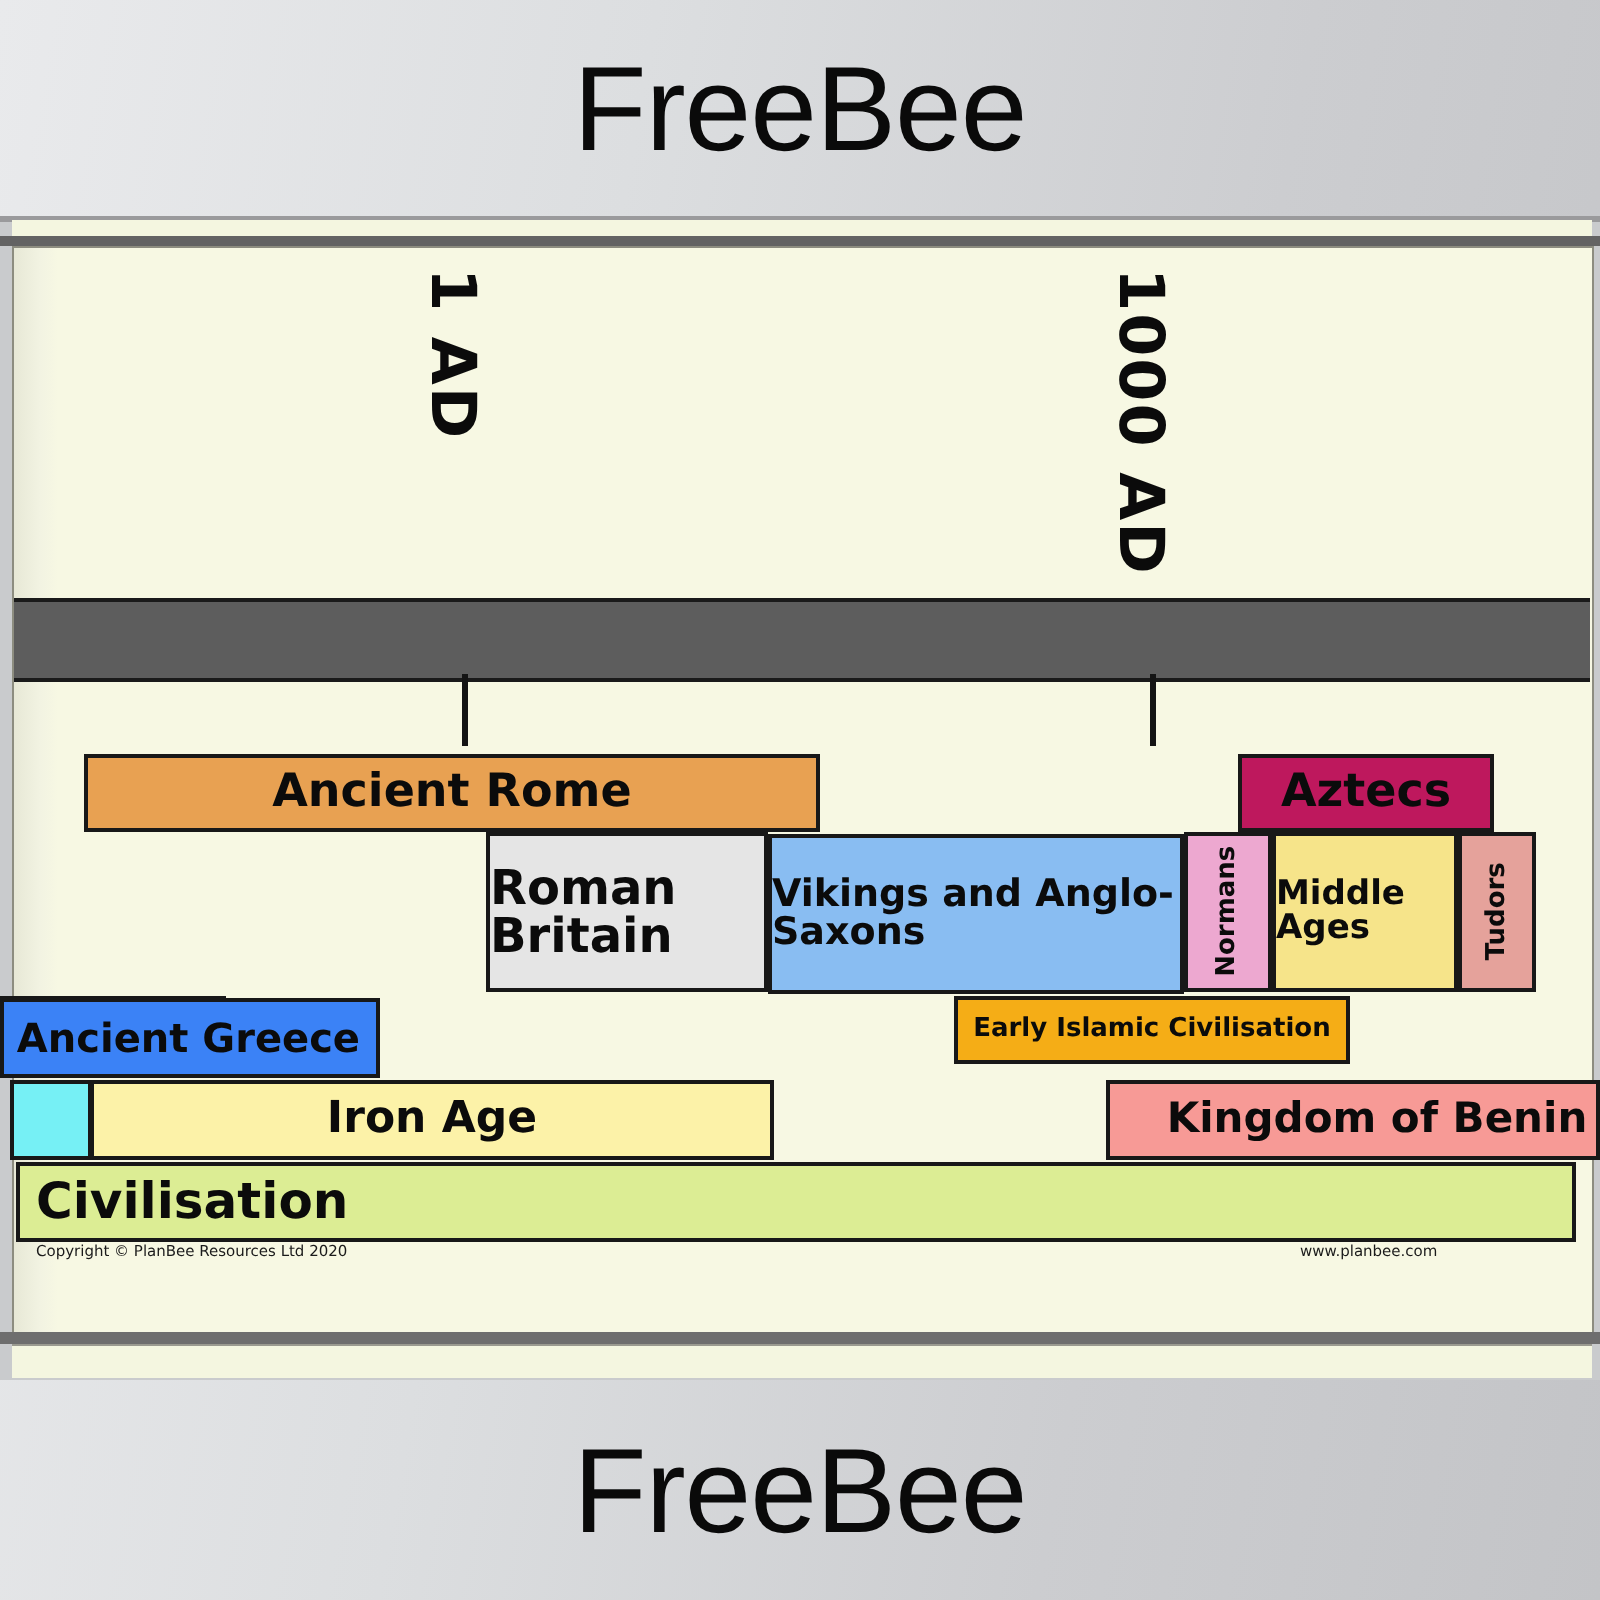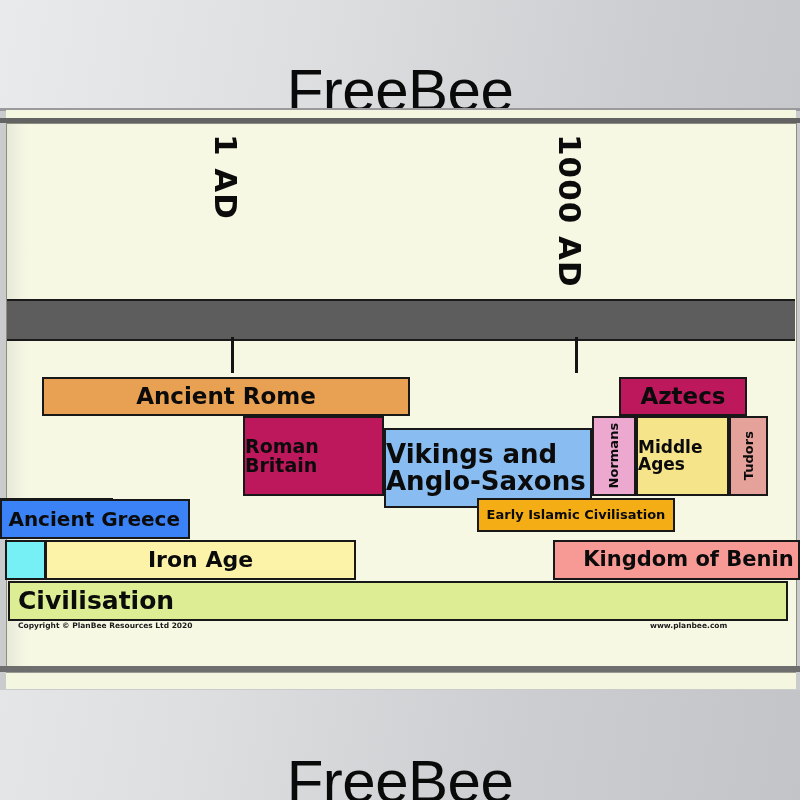--- a/index.html
+++ b/index.html
@@ -11,21 +11,20 @@
   }
   .page{position:relative;width:800px;height:800px;}
 
   
   .banner{
     position:absolute;left:0;width:800px;
     display:flex;align-items:center;justify-content:center;
     font-size:60px;font-weight:400;color:#0a0a0a;
     letter-spacing:-0.5px;
     font-family:"Liberation Sans",sans-serif;
-    margin-top:36px;
   }
   #banner-top{top:0;height:108px;}
   #banner-bottom{top:690px;height:110px;}
 
   
   .poster{
     position:absolute;left:0;top:108px;width:800px;height:582px;
     background:#c9cbcd;
   }
   
@@ -85,21 +84,21 @@
     transform:rotate(-90deg);
     white-space:nowrap;
     display:inline-block;
   }
   .bar.left{justify-content:flex-start;padding-left:8px;}
 
   
   .foot{
     position:absolute;
     font-family:"DejaVu Sans",sans-serif;
-    font-weight:bold;
+    font-weight:normal;
     font-size:7.5px;
     color:#1b1b1b;
     white-space:nowrap;
   }
   #copyright{left:18px;top:513px;}
   #website{left:650px;top:513px;}
 </style>
 </head>
 <body>
 
@@ -130,24 +129,24 @@
         <div class="tick" style="left: 575px;"></div>
       </div>
 
     <div id="bar-layer">
         <div class="bar" style="left: 42px; top: 269px; width: 368px; height: 39px; background: rgb(232, 161, 82); font-size: 23px;">
           <span>Ancient Rome</span>
         </div>
         <div class="bar" style="left: 619px; top: 269px; width: 128px; height: 39px; background: #be185d; font-size: 23px;">
           <span>Aztecs</span>
         </div>
-        <div class="bar" style="left: 243px; top: 308px; width: 141px; height: 80px; background: #be185d; font-size: 19px;">
+        <div class="bar" style="left: 243px; top: 308px; width: 141px; height: 80px; background: #e5e5e5; font-size: 24px;">
           <span>Roman Britain</span>
         </div>
-        <div class="bar" style="left: 384px; top: 320px; width: 208px; height: 80px; background: rgb(137, 189, 242); font-size: 26px;">
+        <div class="bar" style="left: 384px; top: 309px; width: 208px; height: 80px; background: rgb(137, 189, 242); font-size: 19px;">
           <span>Vikings and Anglo-Saxons</span>
         </div>
         <div class="bar vert" style="left: 592px; top: 308px; width: 44px; height: 80px; background: rgb(237, 168, 208); font-size: 13px;">
           <span>Normans</span>
         </div>
         <div class="bar" style="left: 636px; top: 308px; width: 93px; height: 80px; background: rgb(246, 228, 138); font-size: 17px;">
           <span>Middle Ages</span>
         </div>
         <div class="bar vert" style="left: 729px; top: 308px; width: 39px; height: 80px; background: rgb(229, 162, 155); font-size: 13px;">
           <span>Tudors</span>
@@ -157,21 +156,21 @@
         </div>
         <div class="bar" style="left: 0px; top: 390px; width: 113px; height: 34px; background: rgb(156, 203, 245); font-size: 13px;">
           <span></span>
         </div>
         <div class="bar" style="left: 0px; top: 391px; width: 190px; height: 40px; background: #3b82f6; font-size: 20px; justify-content: flex-end; padding-right: 8px;">
           <span>Ancient Greece</span>
         </div>
         <div class="bar" style="left: 5px; top: 432px; width: 41px; height: 40px; background: rgb(118, 240, 245); font-size: 13px;">
           <span></span>
         </div>
-        <div class="bar" style="left: 45px; top: 432px; width: 311px; height: 40px; background: rgb(252, 242, 168); font-size: 22px;">
+        <div class="bar" style="left: 45px; top: 432px; width: 342px; height: 40px; background: rgb(252, 242, 168); font-size: 22px;">
           <span>Iron Age</span>
         </div>
         <div class="bar" style="left: 553px; top: 432px; width: 247px; height: 40px; background: rgb(247, 154, 150); font-size: 21px; padding-left: 24px;">
           <span>Kingdom of Benin</span>
         </div>
         <div class="bar left" style="left: 8px; top: 473px; width: 780px; height: 40px; background: rgb(220, 237, 148); font-size: 25px;">
           <span>Civilisation</span>
         </div>
       </div>
 

